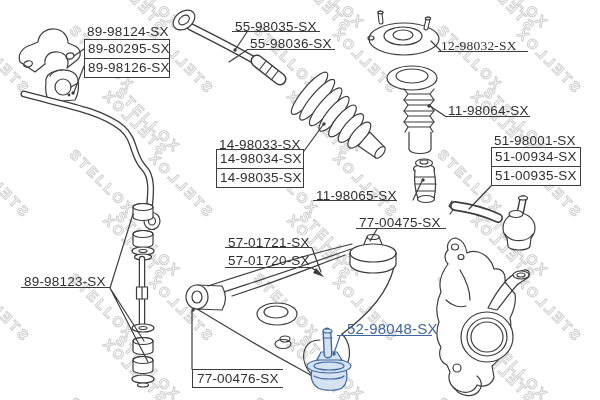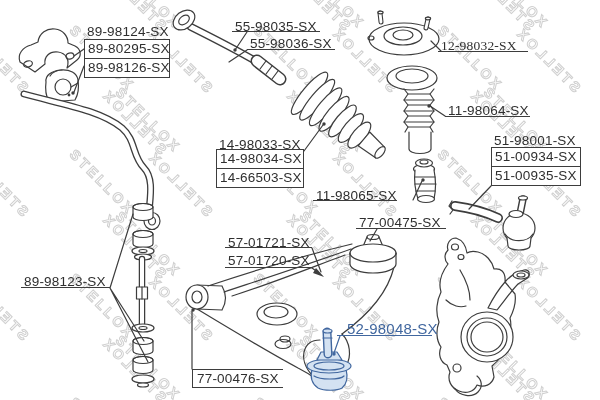--- a/index.html
+++ b/index.html
@@ -286,21 +286,21 @@
   <div class="lbl boxed" style="left:84px;top:40px;width:86px;height:19px;">89-80295-SX</div>
   <div class="lbl boxed" style="left:84px;top:59px;width:86px;height:19px;">89-98126-SX</div>
 
   <div class="lbl ul" style="left:232px;top:18px;width:88px;height:14px;">55-98035-SX</div>
   <div class="lbl ul" style="left:247px;top:35px;width:88px;height:15px;">55-98036-SX</div>
 
   <div class="lbl ul" style="left:438px;top:37px;width:90px;height:15px;font-family:Liberation Serif, serif;">12-98032-SX</div>
 
   <div class="lbl ul" style="left:216px;top:136px;width:88px;height:14px;">14-98033-SX</div>
   <div class="lbl boxed" style="left:216px;top:150px;width:88px;height:19px;">14-98034-SX</div>
-  <div class="lbl boxed" style="left:216px;top:169px;width:88px;height:19px;">14-66503-SX</div>
+  <div class="lbl boxed" style="left:216px;top:169px;width:88px;height:19px;">14-98035-SX</div>
 
   <div class="lbl ul" style="left:445px;top:102px;width:85px;height:15px;">11-98064-SX</div>
 
   <div class="lbl ul" style="left:491px;top:132px;width:90px;height:16px;">51-98001-SX</div>
   <div class="lbl boxed" style="left:491px;top:148px;width:90px;height:19px;">51-00934-SX</div>
   <div class="lbl boxed" style="left:491px;top:167px;width:90px;height:19px;">51-00935-SX</div>
 
   <div class="lbl ul" style="left:313px;top:187px;width:84px;height:14px;">11-98065-SX</div>
 
   <div class="lbl ul" style="left:356px;top:214px;width:90px;height:15px;">77-00475-SX</div>

